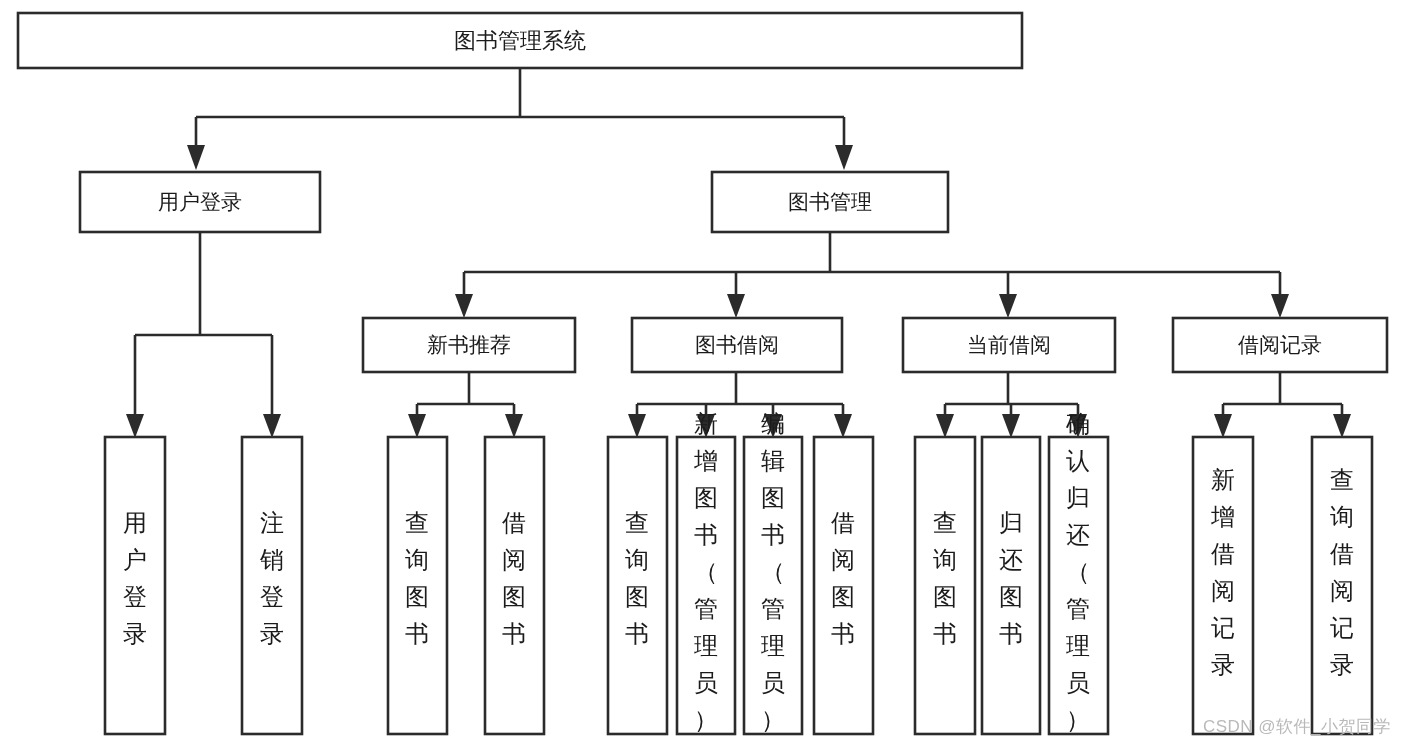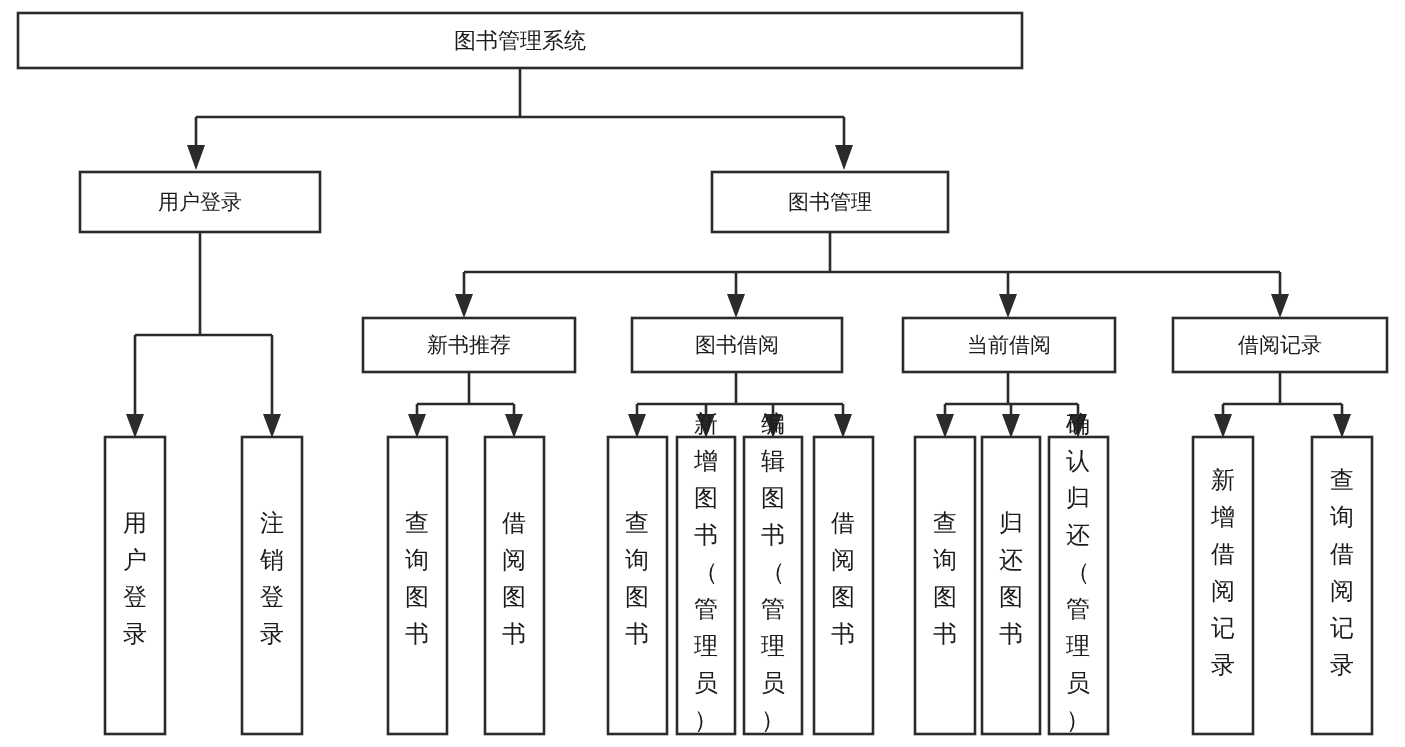--- a/index.html
+++ b/index.html
@@ -244,14 +244,15 @@
       <text class="vlabel" x="945"><tspan x="945" y="530.5">查</tspan><tspan x="945" y="567.5">询</tspan><tspan x="945" y="604.5">图</tspan><tspan x="945" y="641.5">书</tspan></text>
       <text class="vlabel" x="1011"><tspan x="1011" y="530.5">归</tspan><tspan x="1011" y="567.5">还</tspan><tspan x="1011" y="604.5">图</tspan><tspan x="1011" y="641.5">书</tspan></text>
       <text class="vlabel" x="1078"><tspan x="1078" y="432">确</tspan><tspan x="1078" y="469">认</tspan><tspan x="1078" y="506">归</tspan><tspan x="1078" y="543">还</tspan><tspan x="1078" y="580" transform="rotate(90 1078 580)">（</tspan><tspan x="1078" y="617">管</tspan><tspan x="1078" y="654">理</tspan><tspan x="1078" y="691">员</tspan><tspan x="1078" y="728" transform="rotate(90 1078 728)">）</tspan></text>
 
       <text class="vlabel" x="1223"><tspan x="1223" y="487.5">新</tspan><tspan x="1223" y="524.5">增</tspan><tspan x="1223" y="561.5">借</tspan><tspan x="1223" y="598.5">阅</tspan><tspan x="1223" y="635.5">记</tspan><tspan x="1223" y="672.5">录</tspan></text>
       <text class="vlabel" x="1342"><tspan x="1342" y="487.5">查</tspan><tspan x="1342" y="524.5">询</tspan><tspan x="1342" y="561.5">借</tspan><tspan x="1342" y="598.5">阅</tspan><tspan x="1342" y="635.5">记</tspan><tspan x="1342" y="672.5">录</tspan></text>
     </g>
 
   </svg>
 
+  <div class="watermark">CSDN @软件_小贺同学</div>
 
 </div>
 
 </body></html>

